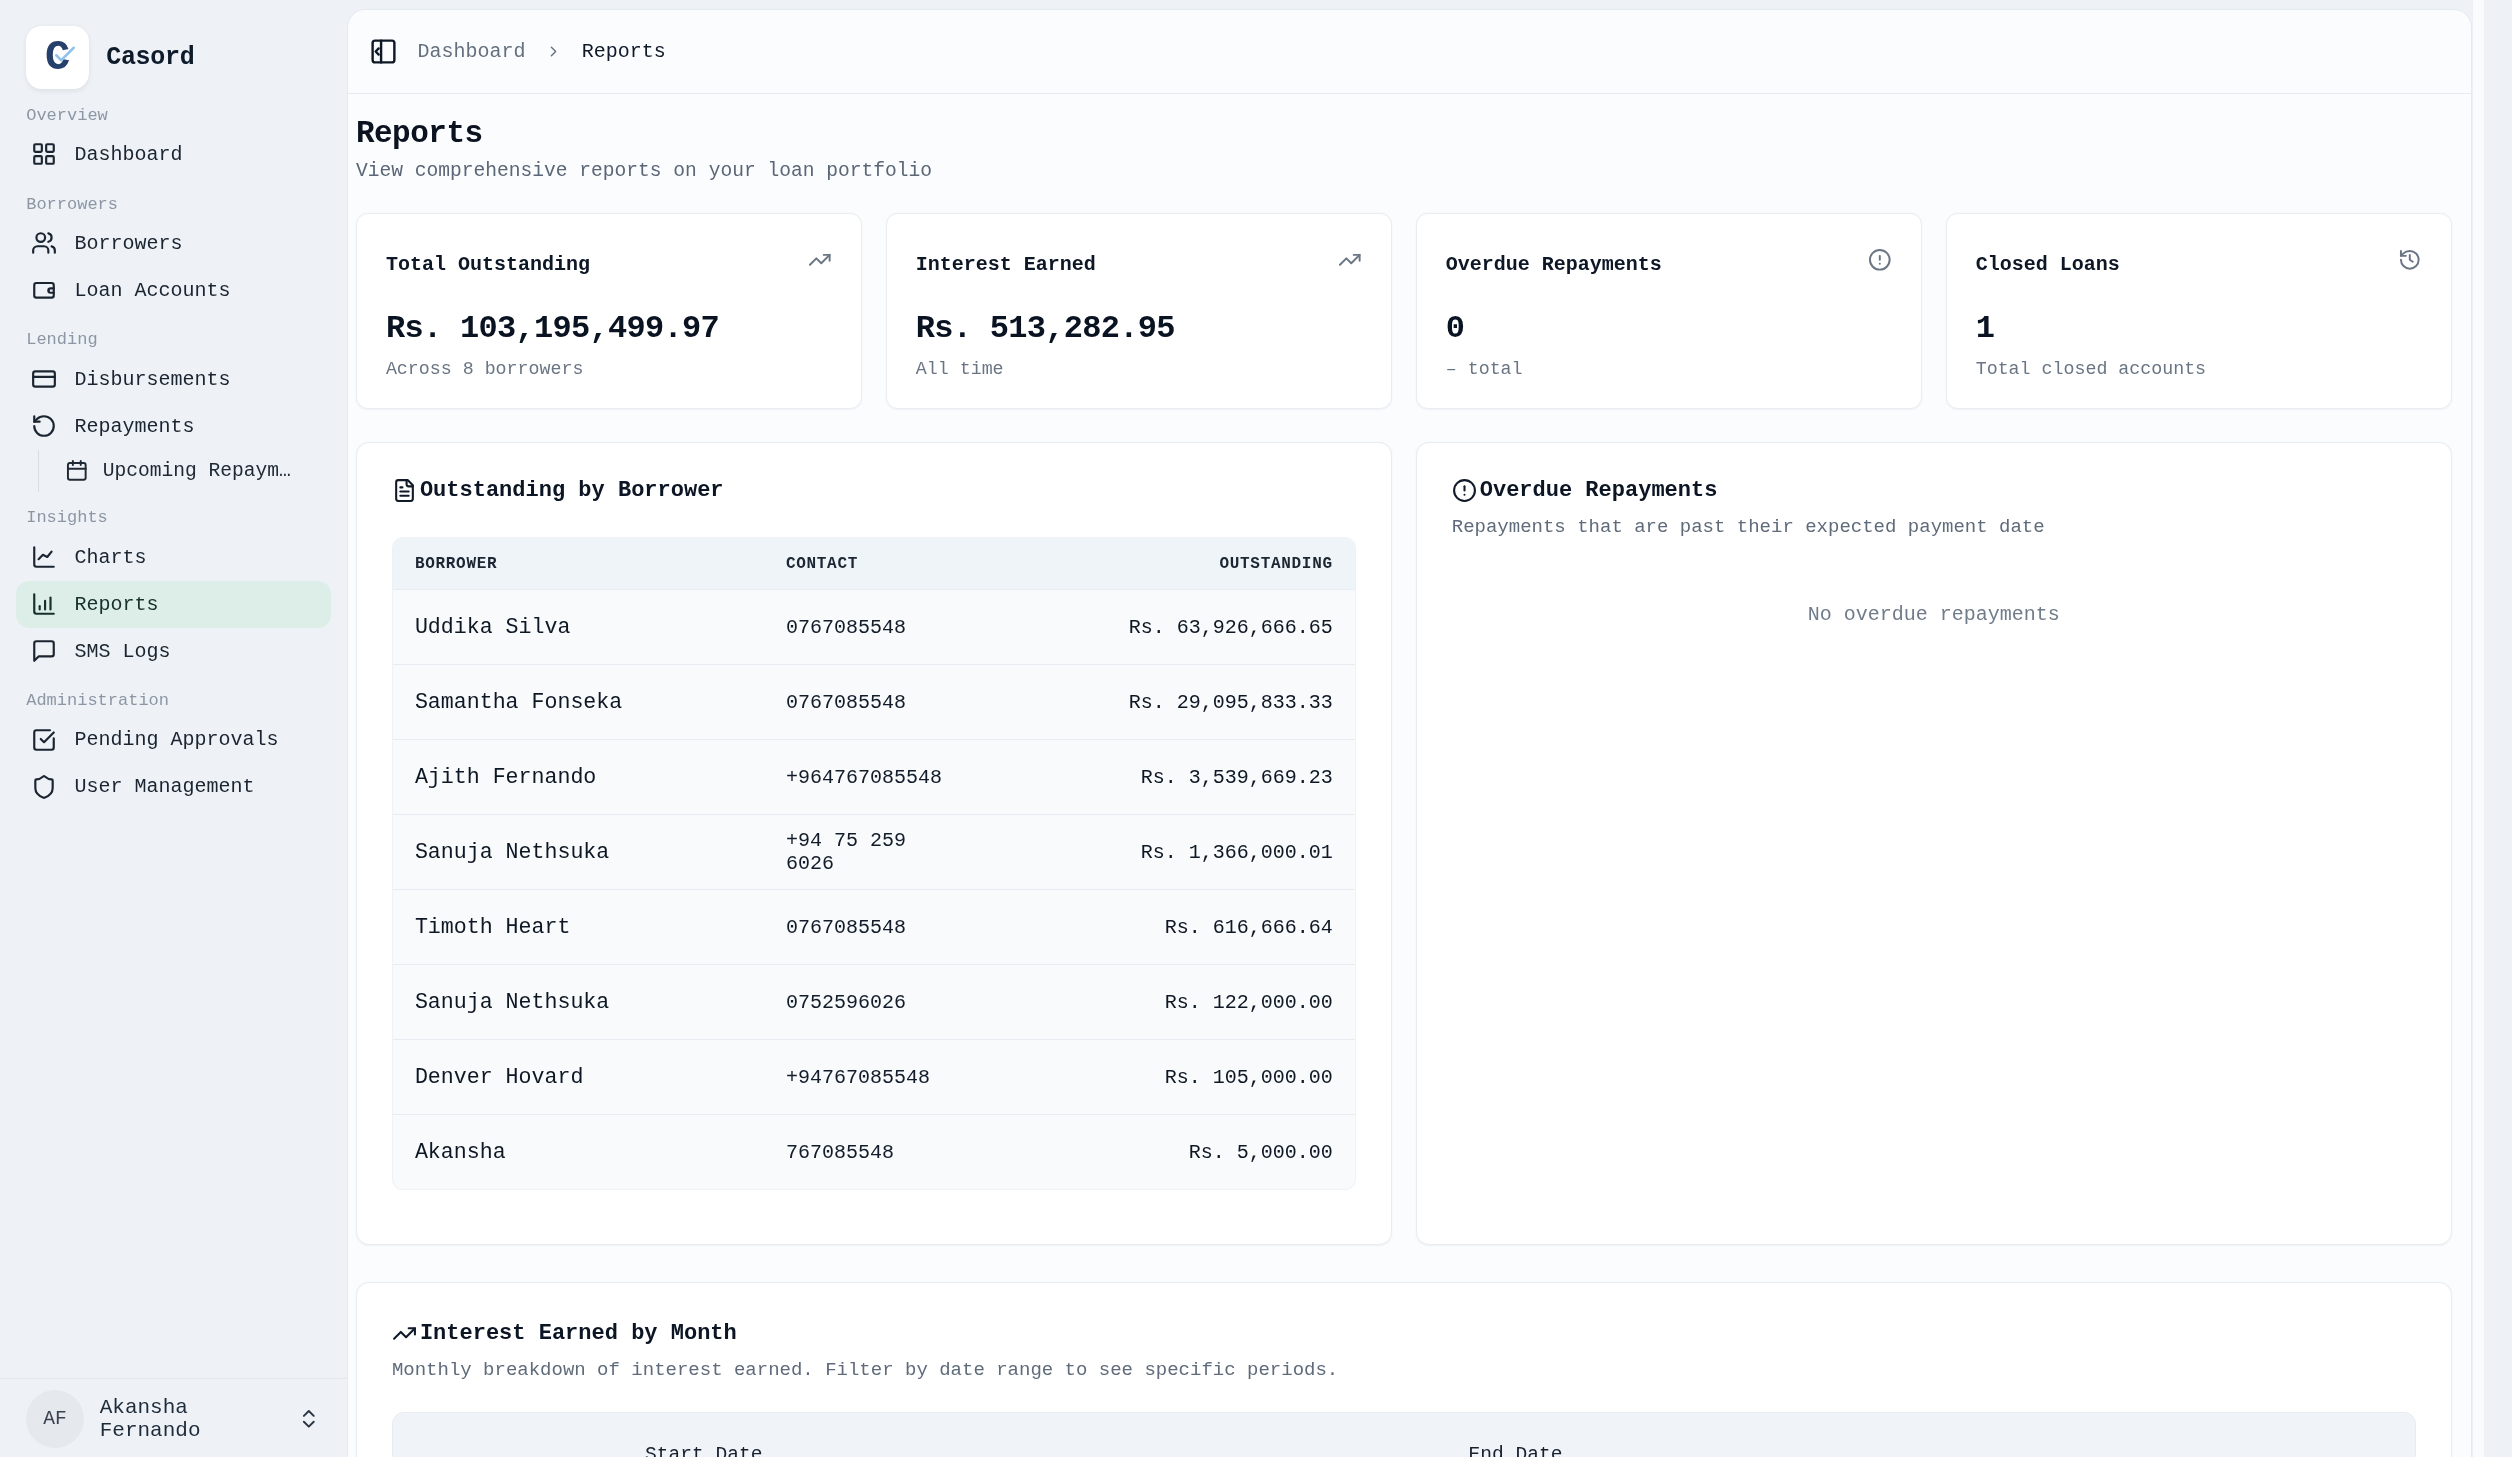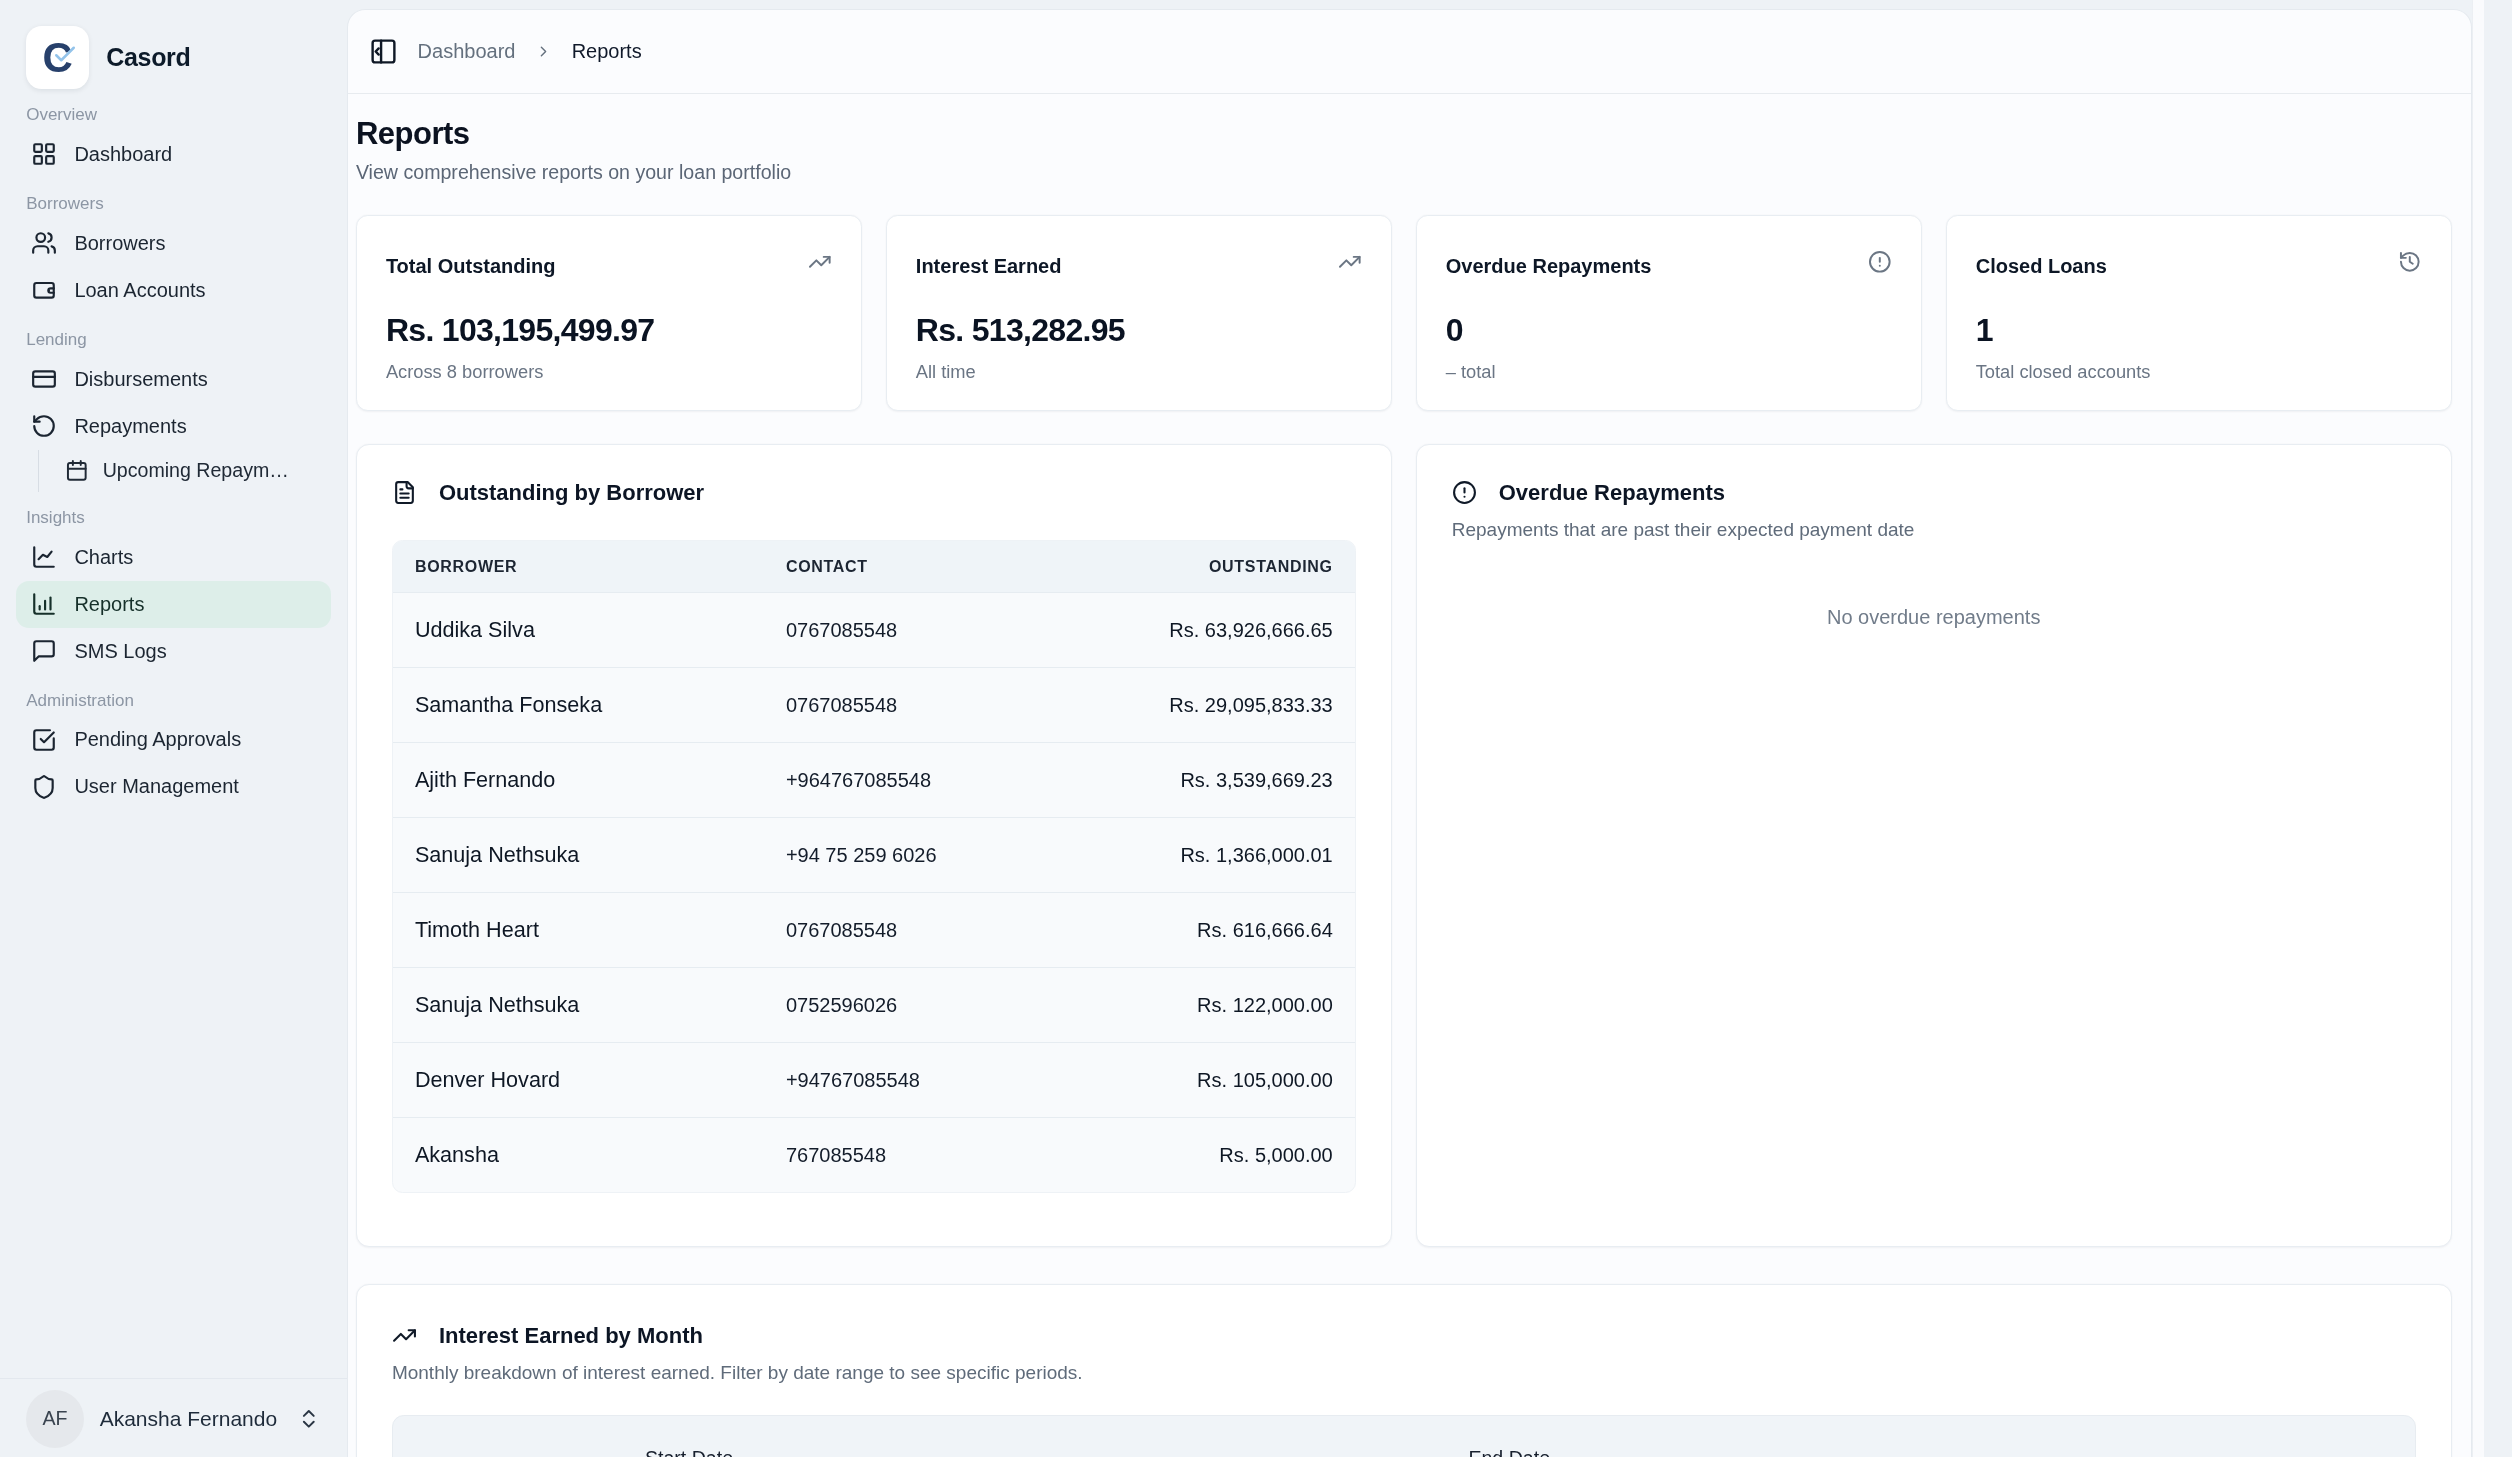--- a/index.html
+++ b/index.html
@@ -1,18 +1,18 @@
 <!DOCTYPE html>
 <html style="font-size:10.5px"><head>
 <meta charset="utf-8">
 <style>
   * { margin:0; padding:0; box-sizing:border-box; }
   html,body { width:2512px; height:1458px; }
   body { font-family:"Liberation Sans", sans-serif; background:#eef2f6; color:#0c1524; }
-  .screen { position:relative; width:2484px; height:1458px; overflow:hidden; }
+  .screen { position:relative; width:2484px; height:1458px; overflow:hidden;font-family:Liberation Mono, monospace; }
 
   svg.ic { fill:none; stroke:currentColor; stroke-width:2; stroke-linecap:round; stroke-linejoin:round; display:block; }
 
   
   .sidebar { position:absolute; left:0; top:0; width:347px; height:1458px; padding:0 15.7px; }
   .brand { display:flex; align-items:center; gap:17px; margin:26px 10.5px 0; height:63px; }
   .brand-logo { width:63px; height:63px; background:#ffffff; border-radius:15.7px; box-shadow:0 1.3px 5.2px rgba(15,23,42,.08); display:flex; align-items:center; justify-content:center; position:relative; }
   .brand-c { font-size:42px; font-weight:800; color:#27406b; line-height:1; }
   .brand-check { position:absolute; right:9.2px; top:13px; width:30px; height:30px; color:#93c3ea; }
   .brand-name { font-size:25px; font-weight:700; color:#0d1b2a; letter-spacing:-0.3px; }
@@ -50,21 +50,21 @@
 
   .cards-row { display:flex; gap:24px; margin-top:31px; }
   .stat-card { flex:1; height:196px; background:#ffffff; border:0.7px solid #e8edf2; border-radius:11.8px; box-shadow:0 0.7px 2px rgba(15,23,42,.05); padding:39px 29px 0; position:relative; }
   .stat-title { font-size:20px; font-weight:600; color:#0d1726; }
   .stat-icon { position:absolute; top:34px; right:29px; width:23.6px; height:23.6px; color:#6b7684; }
   .stat-value { margin-top:34px; font-size:32px; font-weight:700; letter-spacing:-0.7px; color:#0a1322; white-space:nowrap; }
   .stat-caption { margin-top:11.8px; font-size:18.3px; color:#6a7584; }
 
   .panels-row { display:flex; gap:24px; margin-top:33px; height:803px; }
   .panel { flex:1; background:#ffffff; border:0.7px solid #e8edf2; border-radius:13px; box-shadow:0 0.7px 2px rgba(15,23,42,.05); padding:35px; position:relative; }
-  .panel-title-row { display:flex; gap:22px; }
+  .panel-title-row { display:flex; gap:3px; }
   .panel-title-row .ic { width:25px; height:25px; color:#101a28; }
   .panel-title { font-size:22px; font-weight:600; color:#0c1524; }
   .panel-subtitle { margin-top:13px; font-size:19px; color:#5f6b7a; }
 
   .table-box { margin-top:34px; background:#f8fafc; border:0.7px solid #eef2f6; border-radius:10.5px; overflow:hidden; }
   .t-head { display:grid; grid-template-columns:371px 1fr 367px; align-items:center; height:51px; background:#eff4f8; padding:0 22px; }
   .t-head > div { font-size:16px; font-weight:700; letter-spacing:0.7px; text-transform:uppercase; color:#1d2633; }
   .t-head .col-amt { text-align:right; }
   .t-row { display:grid; grid-template-columns:371px 1fr 367px; align-items:center; height:75px; padding:0 22px; border-top:0.7px solid #e6ecf1; }
   .t-name { font-size:21.6px; font-weight:500; color:#0e1724; }

